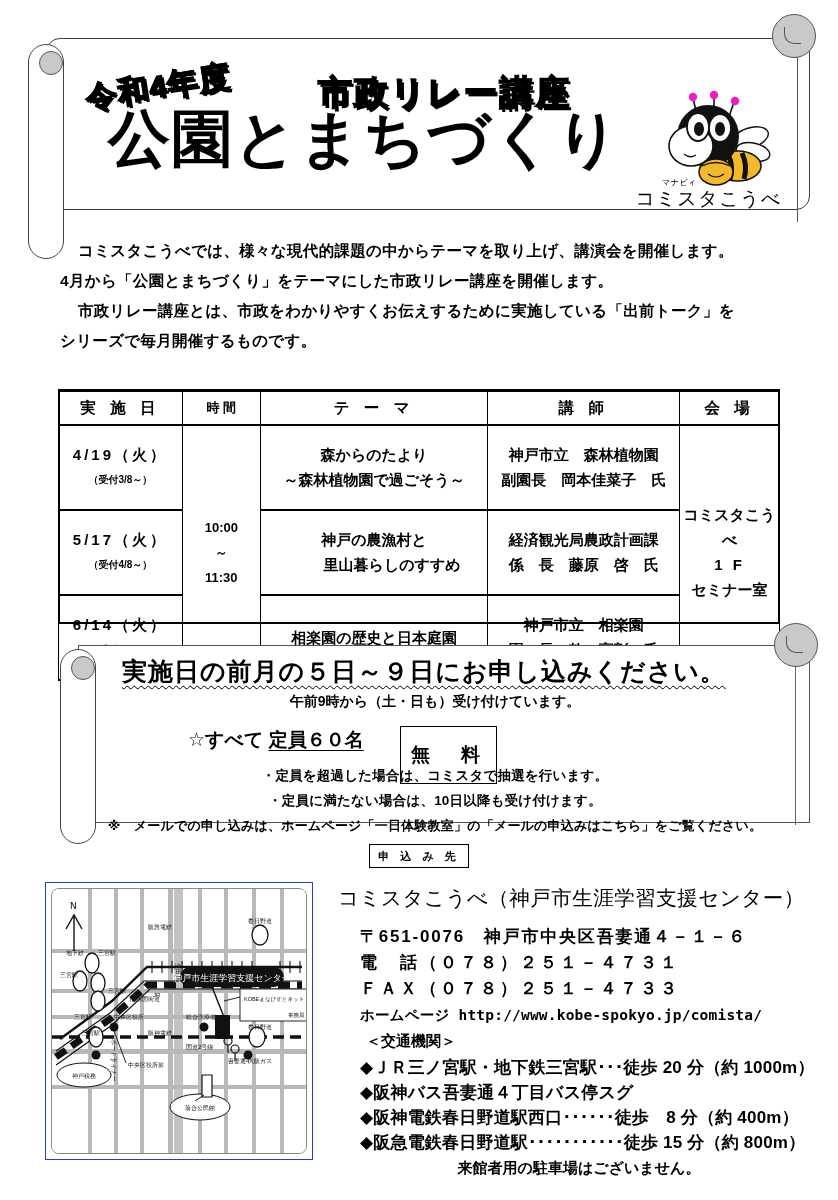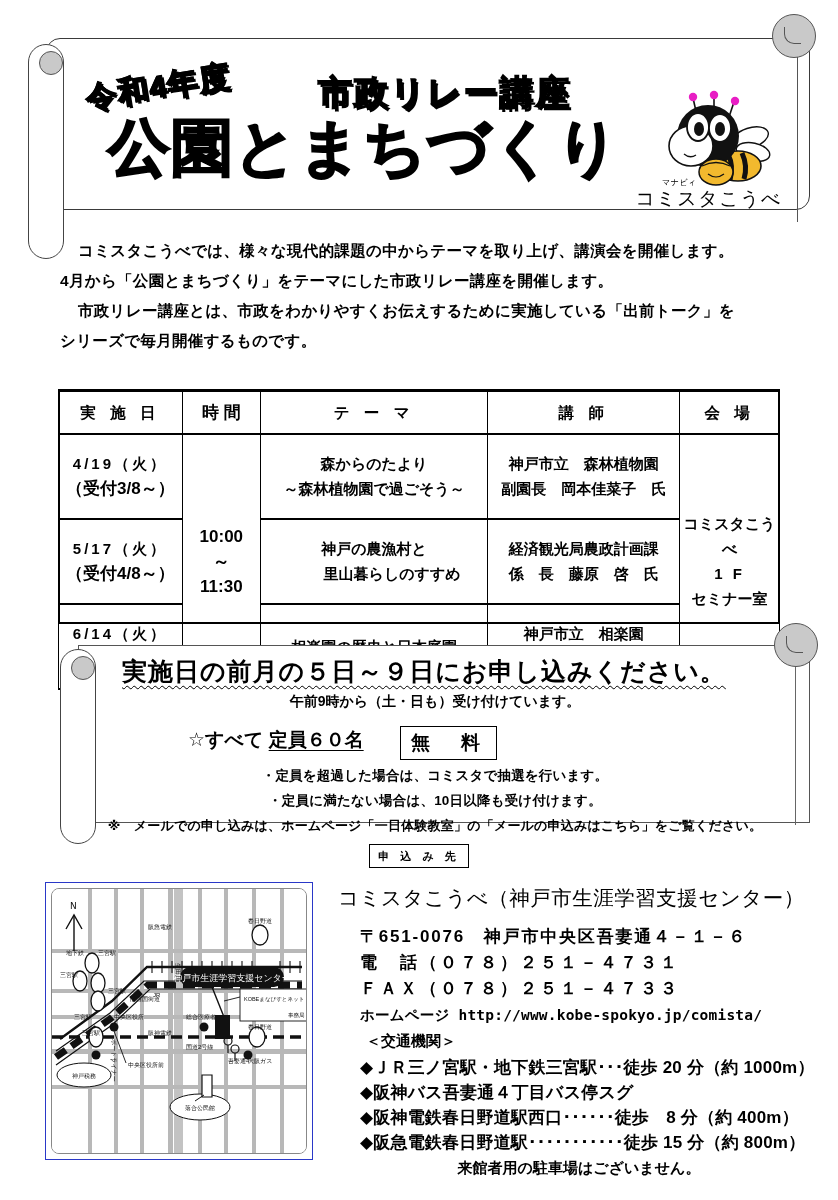--- a/index.html
+++ b/index.html
@@ -57,22 +57,22 @@
     -webkit-text-stroke: 1.2px #000;
   }
   .title-sub {
     position: absolute; left: 290px; top: 32px;
     font-size: 34px; font-weight: 900; letter-spacing: 2px;
     white-space: nowrap;
     -webkit-text-stroke: 1.5px #000;
     text-shadow: 2.5px 2.5px 0 #000;
   }
   .title-main {
-    position: absolute; left: 80px; top: 79px;
-    font-size: 62px; font-weight: 700; letter-spacing: 1px;
+    position: absolute; left: 80px; top: 70px;
+    font-size: 62px; font-weight: 400; letter-spacing: 1px;
     white-space: nowrap; line-height: 1;
     -webkit-text-stroke: 2px #000;
   }
   .mascot-name {
     position: absolute; right: 28px; top: 148px;
     font-size: 19px; font-weight: 500; letter-spacing: 1.5px;
     white-space: nowrap;
   }
   .mascot { position: absolute; right: 34px; top: 52px; width: 118px; height: 104px; }
   .mascot .mlabel {
@@ -93,31 +93,31 @@
     position: absolute; left: 58px; top: 391px; width: 722px;
     border-collapse: collapse;
   }
   #schedule td, #schedule th {
     border: 1px solid #000;
     text-align: center; vertical-align: middle;
     font-weight: 700; font-size: 15px; padding: 3px 2px;
     line-height: 25px;
   }
   #schedule thead th {
-    letter-spacing: 5px; font-size: 15.5px; height: 42px;
+    letter-spacing: 5px; font-size: 15.5px; height: 33px;
     border-bottom: 2.5px solid #000;
   }
   #schedule .c-date { width: 124px; }
-  #schedule .c-time { width: 78px; font-size: 17px; letter-spacing: 0; }
+  #schedule .c-time { width: 78px; font-size: 13px; letter-spacing: 0; }
   #schedule .c-theme { width: 228px; }
   #schedule .c-lect { width: 192px; }
   #schedule .c-place { width: 100px; }
   #schedule tbody tr { height: 85px; }
   #schedule tbody td { border-top: 2.5px solid #000; border-bottom: 2.5px solid #000; }
-  #schedule .small { font-size: 17px; }
+  #schedule .small { font-size: 10px; }
   #schedule .sp { letter-spacing: 3px; }
   #schedule .theme-2 { display: block; padding-left: 36px; }
   .tbl-outer { position: absolute; left: 58px; top: 389px; width: 722px; height: 235px; border: 2.5px solid #000; pointer-events: none; }
 
   
   #apply-banner { left: 60px; top: 645px; width: 750px; height: 190px; }
   #apply-banner .paper {
     position: absolute; left: 18px; top: 0; width: 732px; height: 178px;
     border: 1.2px solid #555; border-top: 1.2px solid #555; background: #fff;
   }
@@ -136,21 +136,21 @@
     position: absolute; left: 0; right: 0; top: 48px; text-align: center;
     font-size: 14px; font-weight: 700;
   }
   .apply-cap {
     position: absolute; left: 128px; top: 82px;
     font-size: 19px; font-weight: 700; white-space: nowrap;
   }
   .apply-cap .u { text-decoration: underline; text-underline-offset: 4px; }
   .apply-free {
     position: absolute; left: 340px; top: 81px;
-    border: 1.6px solid #000; padding: 3px 10px;
+    border: 1.6px solid #000; padding: 15px 10px;
     font-size: 19px; font-weight: 700; letter-spacing: 6px;
   }
   .apply-note {
     position: absolute; left: 0; right: 0; text-align: center;
     font-size: 13.5px; font-weight: 700; letter-spacing: .2px;
   }
   .apply-note.n1 { top: 122px; }
   .apply-note.n2 { top: 147px; }
   .apply-note.n3 { top: 172px; font-size: 13px; }
 

